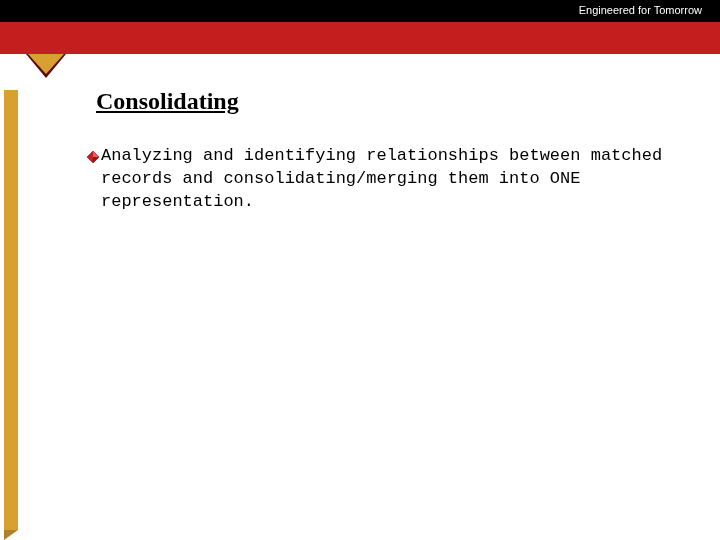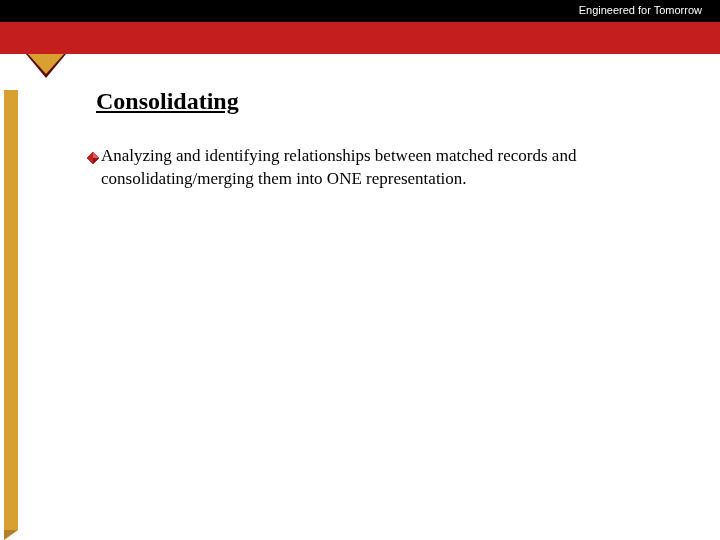--- a/index.html
+++ b/index.html
@@ -99,20 +99,21 @@
       font-family: "Times New Roman", Times, serif;
       text-decoration: underline;
     }
     .bullet-row {
       display: flex;
       align-items: flex-start;
       font-size: 17px;
       line-height: 1.35;
       color: #000000;
       margin-left: -10px;
+      font-family: Liberation Mono, monospace;
     }
     .bullet-icon {
       flex: 0 0 auto;
       width: 14px;
       height: 14px;
       margin-top: 4px;
       margin-right: 1px;
     }
     .bullet-text {
       flex: 1;

